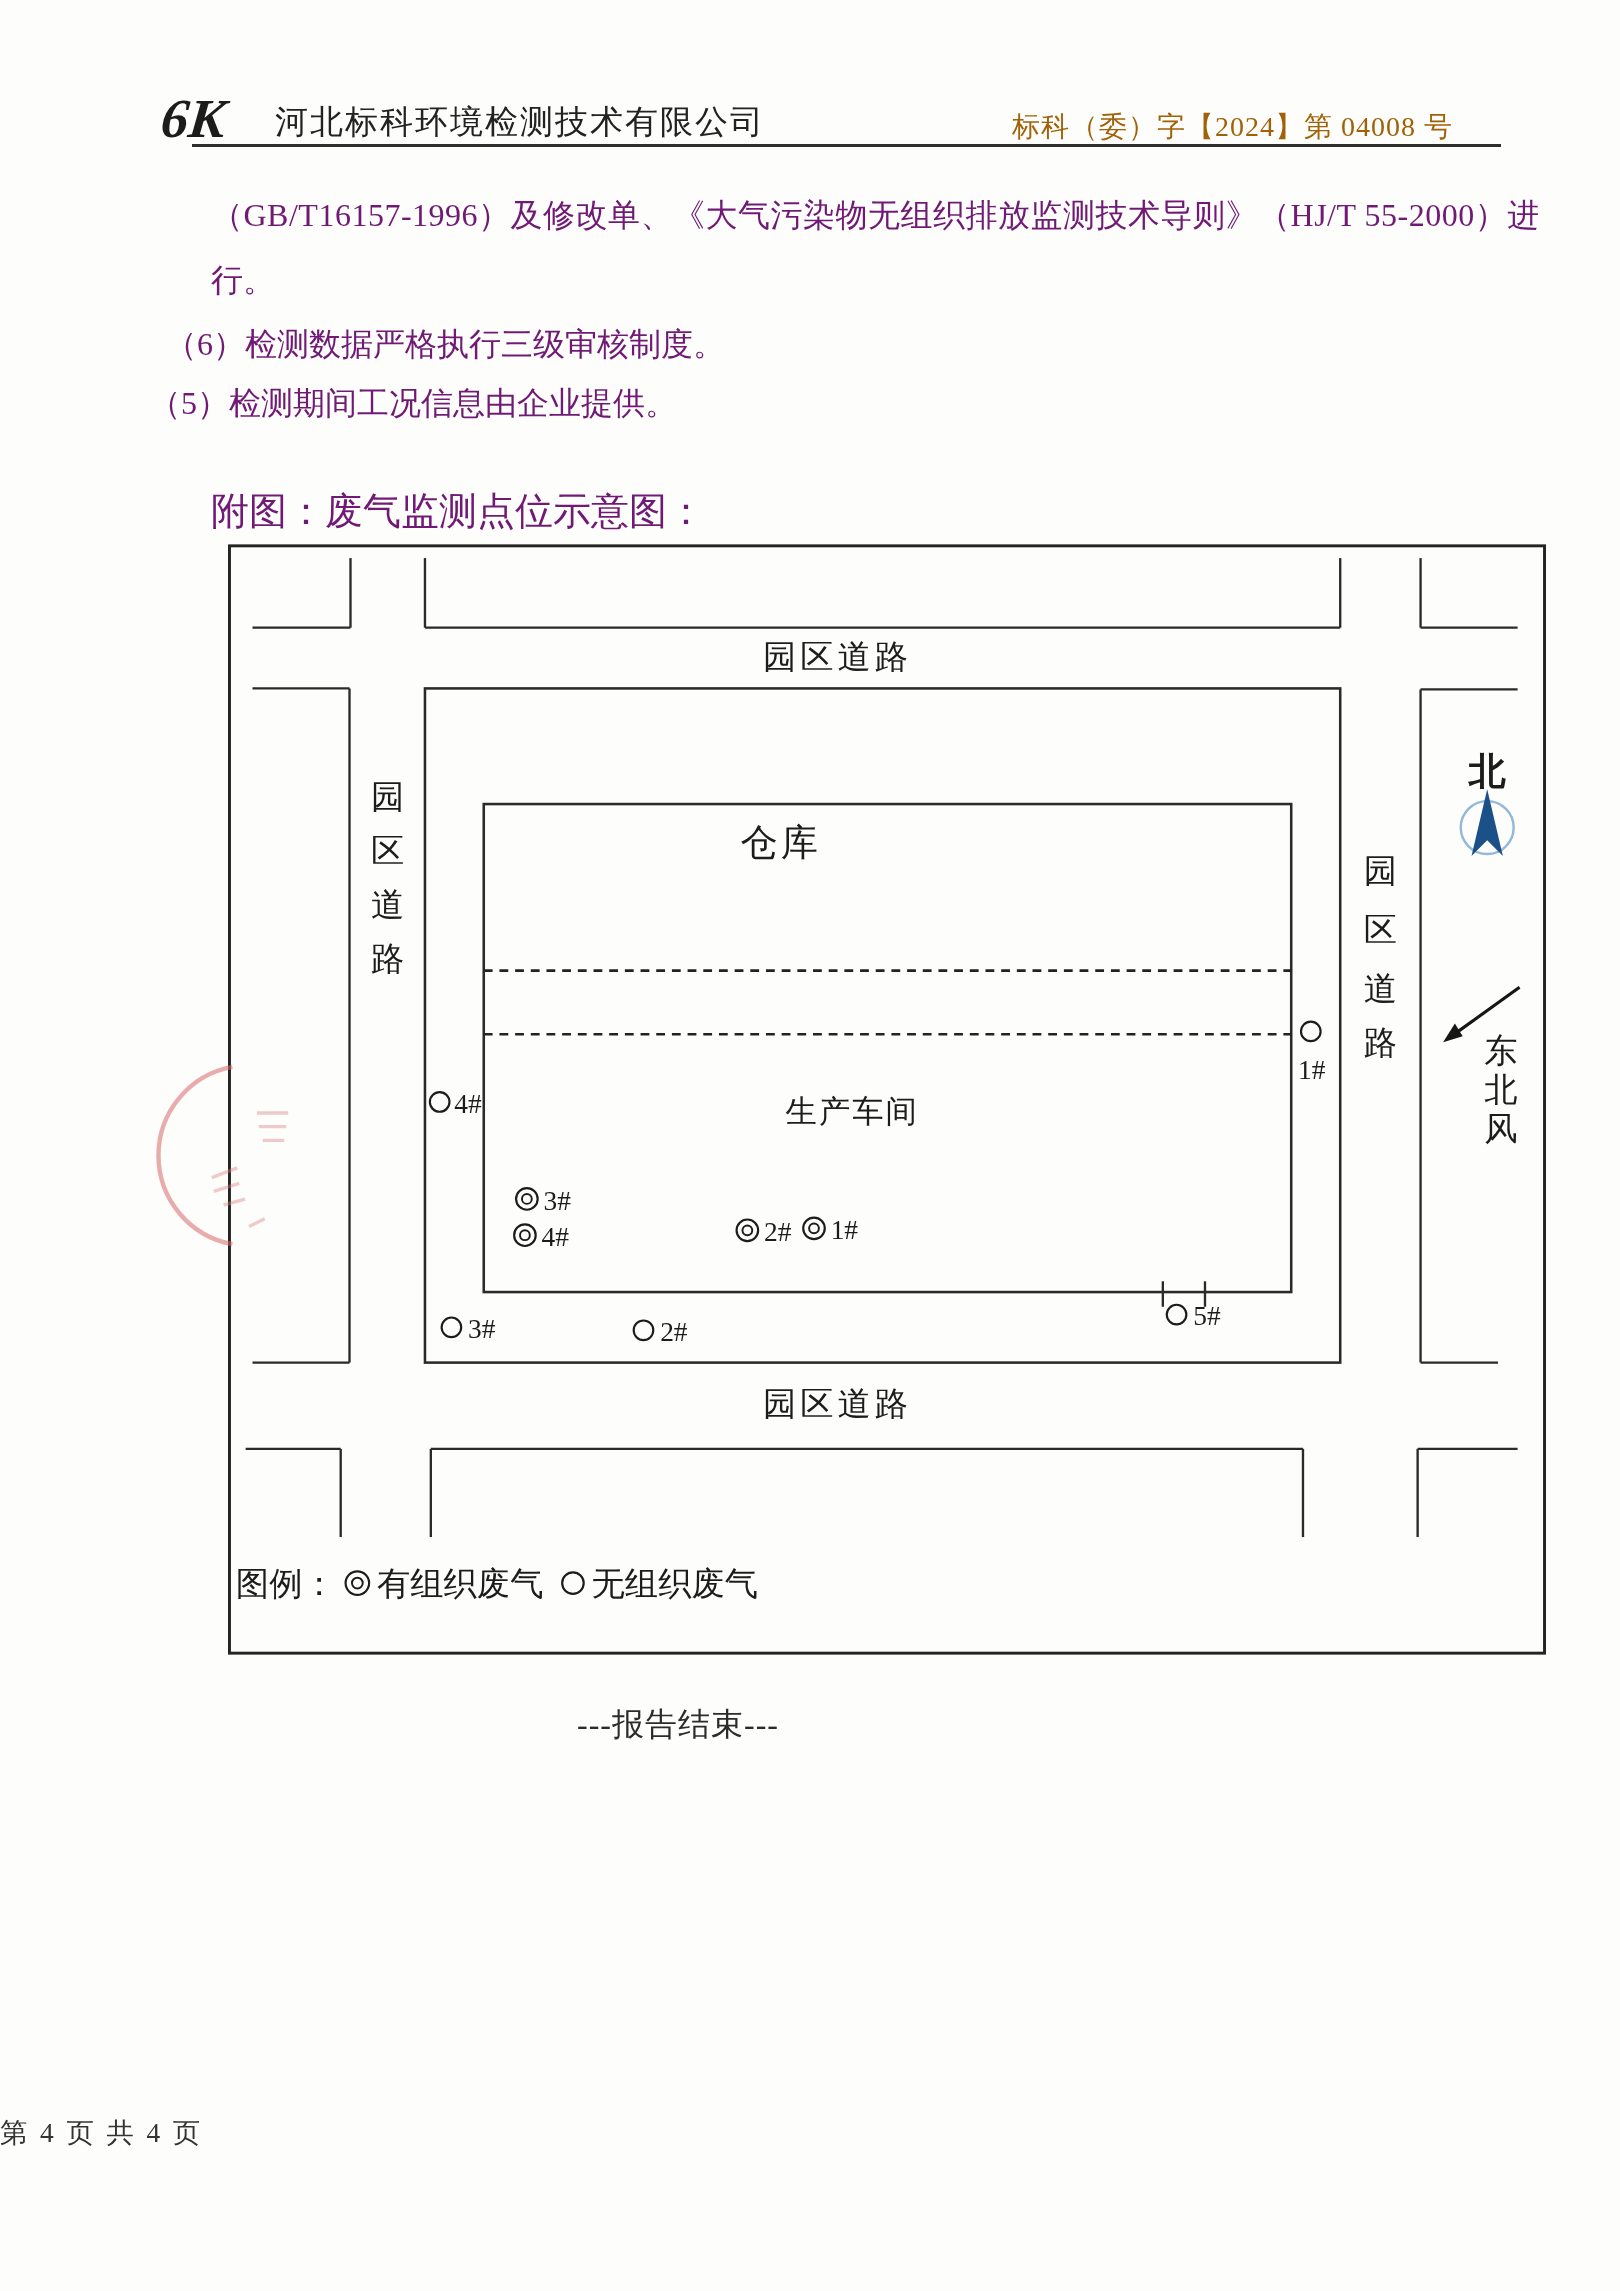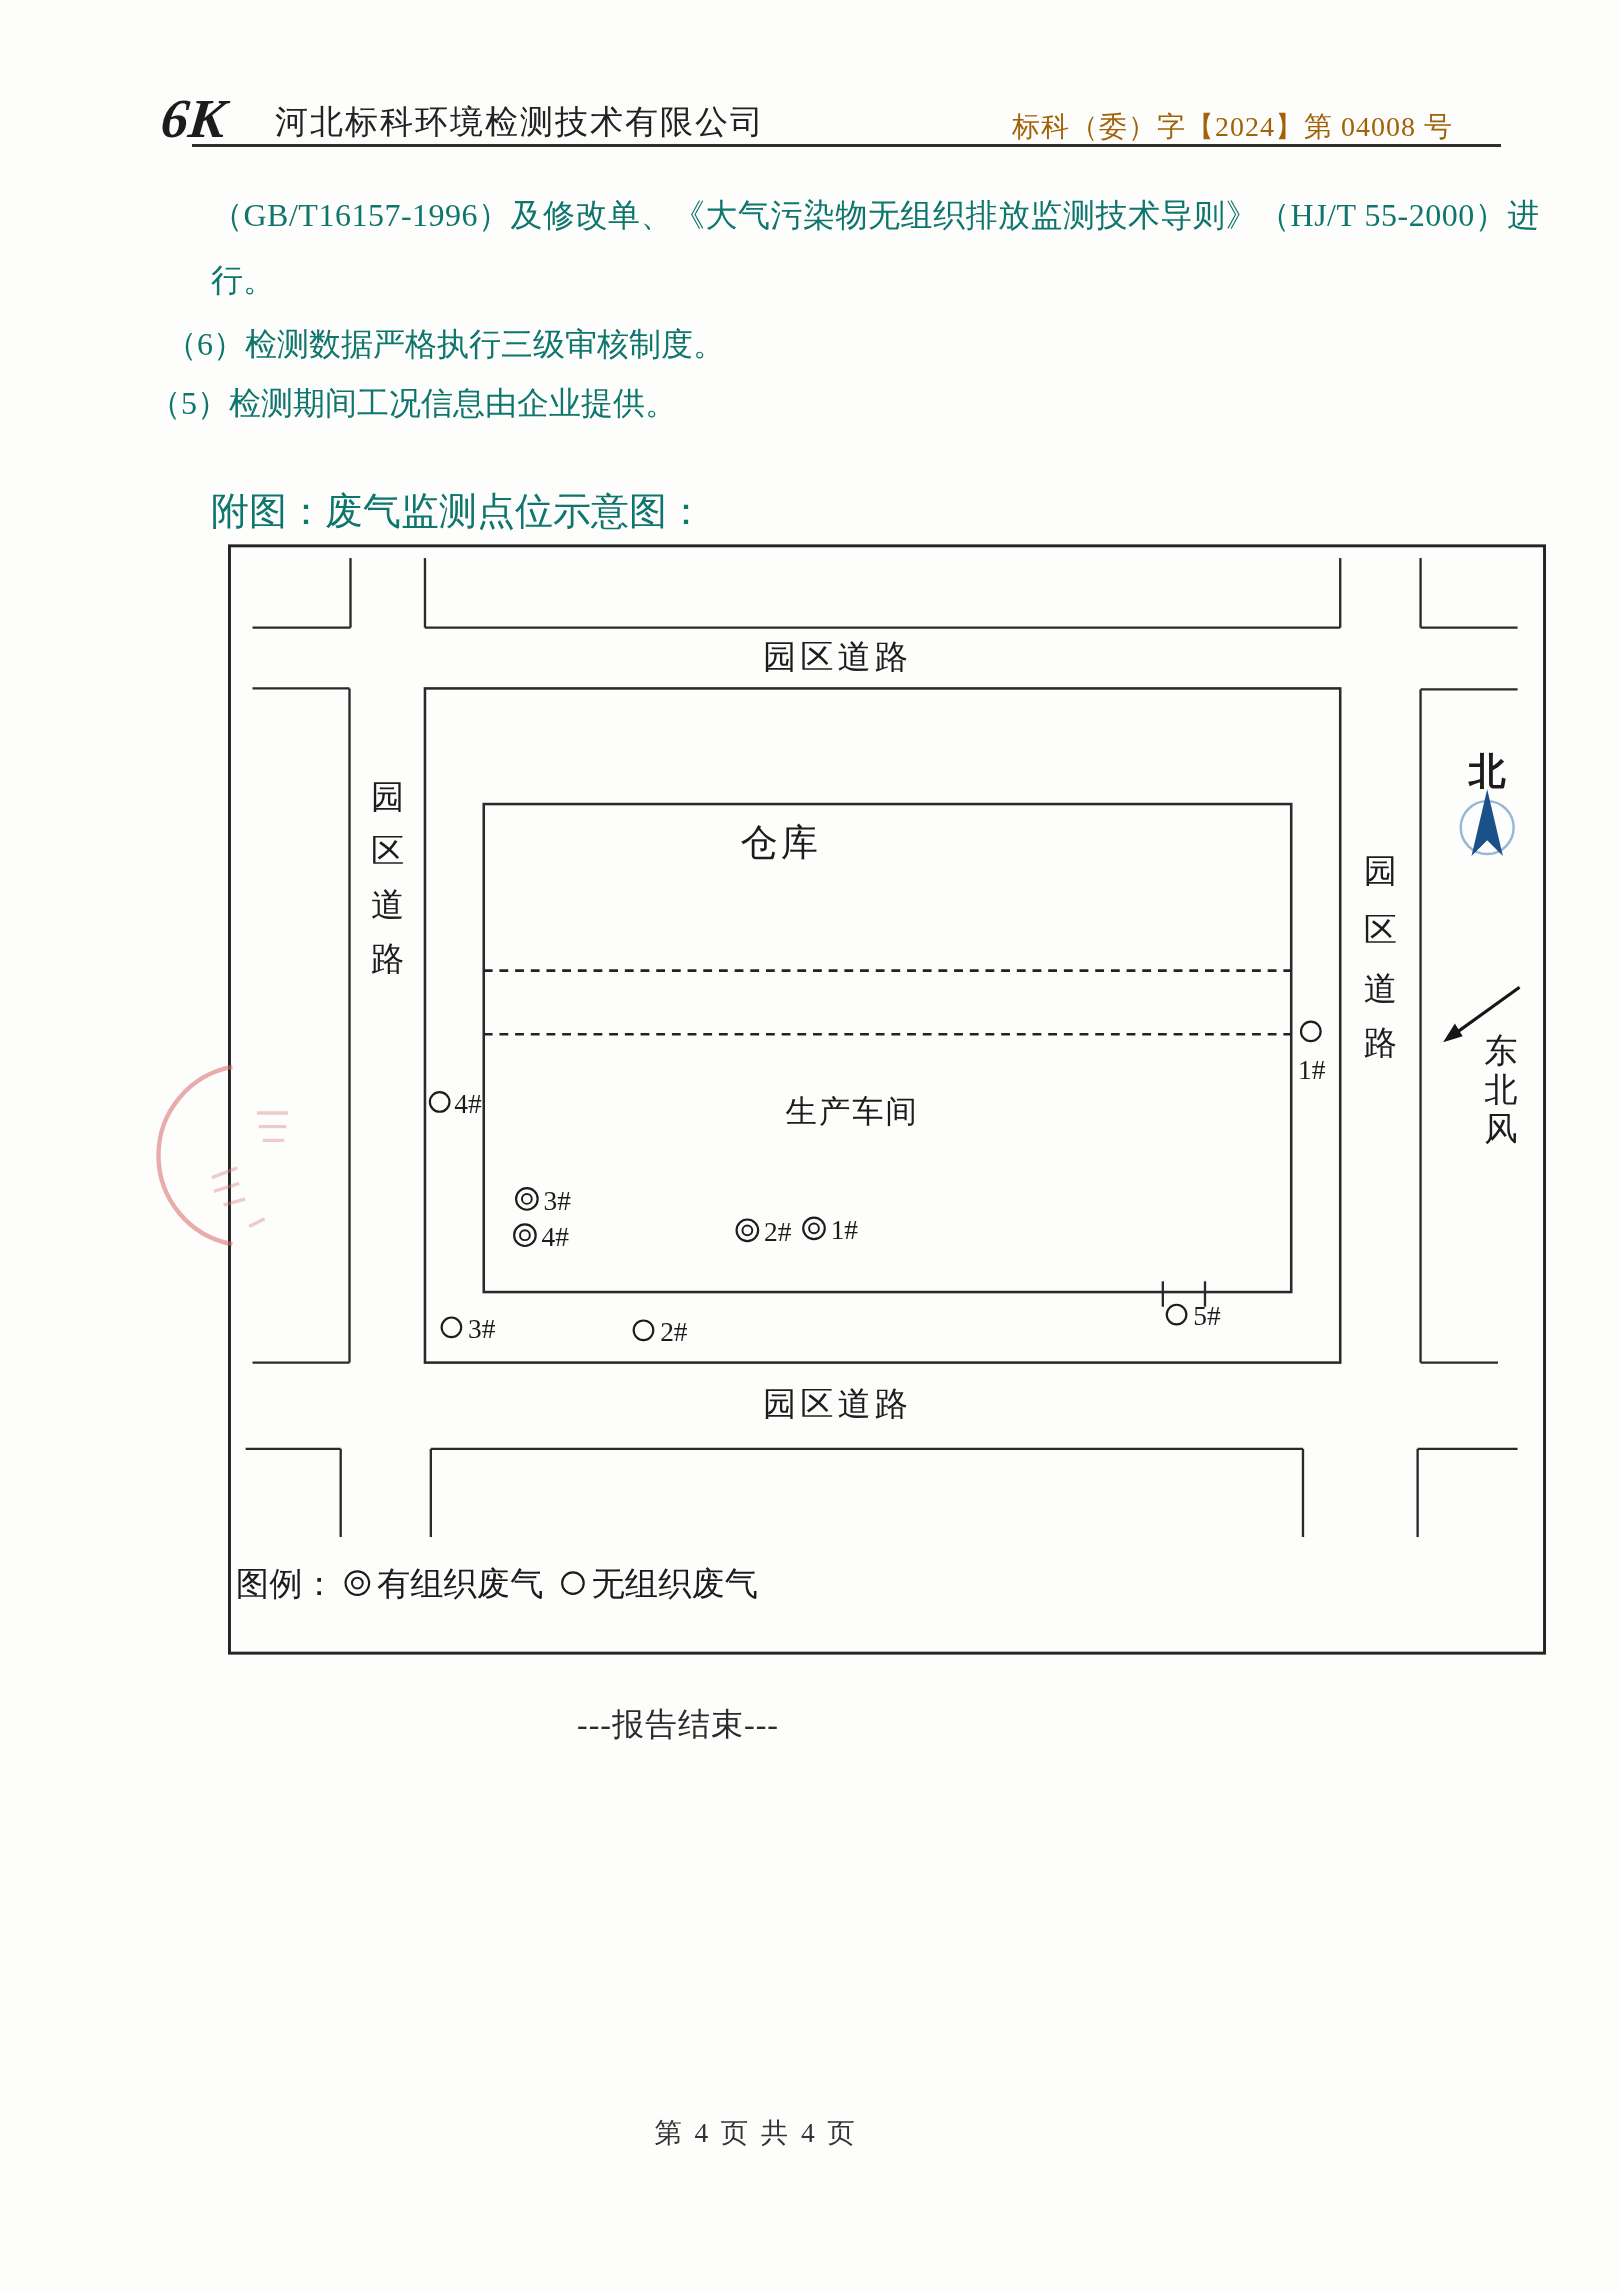--- a/index.html
+++ b/index.html
@@ -8,28 +8,28 @@
     background:#fdfdfc;overflow:hidden;
     font-family:"Liberation Serif","DejaVu Serif",serif;
     color:#1f1f1f;
   }
   .abs{position:absolute;}
   
   .company-name{left:275px;top:100px;font-size:33px;letter-spacing:2px;color:#222;}
   .doc-number{right:167px;top:108px;font-size:28px;letter-spacing:1px;color:#a16207;}
   .header-rule{left:192px;top:144px;width:1309px;height:2.9px;background:#2e2e2e;}
   
-  .t{font-size:32px;line-height:1.2;color:#0f766e;white-space:nowrap;}
+  .t{font-size:32px;line-height:1.2;color:#701a75;white-space:nowrap;}
   .para1{left:211px;top:196px;letter-spacing:0.5px;}
   .para2{left:211px;top:261px;}
   .item4{left:165px;top:325px;}
   .item5{left:149px;top:384px;}
   .fig-heading{left:211px;top:489px;font-weight:normal;font-size:38px;}
   .end-text{left:0;top:1703px;width:1356px;text-align:center;font-size:32px;letter-spacing:1px;color:#2b2b2b;}
-  .page-footer{left:0;top:2115px;width:1512px;text-align:center;font-size:27.4px;letter-spacing:2.9px;color:#333;}
+  .page-footer{left:0;top:2115px;width:1512px;text-align:left;font-size:27.4px;letter-spacing:2.9px;color:#333;}
   
   .diagram{left:228px;top:544px;width:1318px;height:1111px;}
   svg text{font-family:"Liberation Serif","DejaVu Serif",serif;fill:#1c1c1c;}
   .logo{left:157px;top:86px;width:108px;height:63px;}
   .stamp{left:155px;top:1062px;width:190px;height:192px;}
 </style>
 </head>
 <body>
 
 <div class="page">

